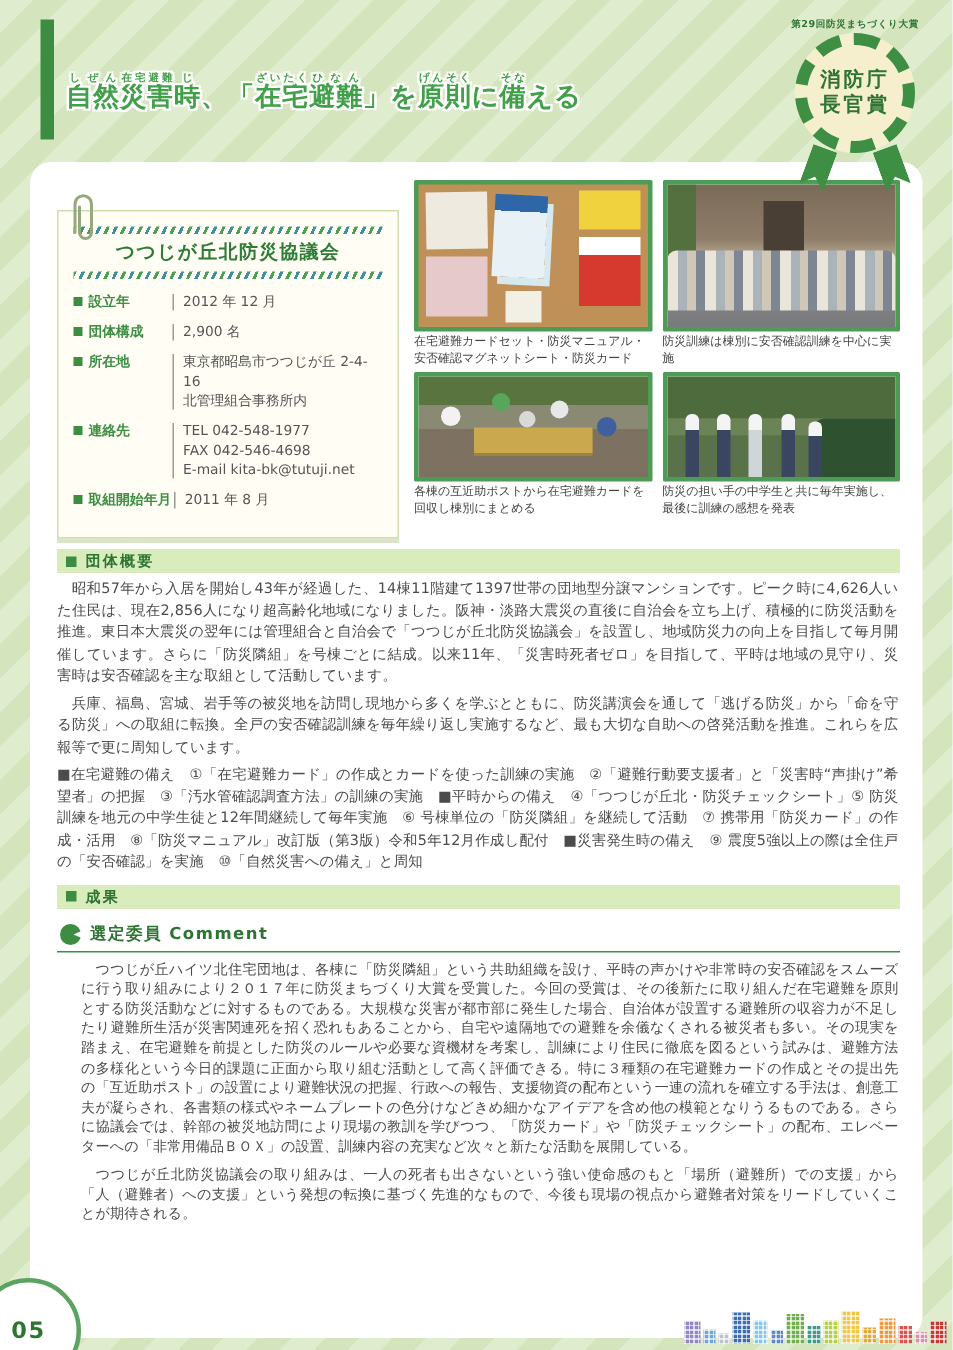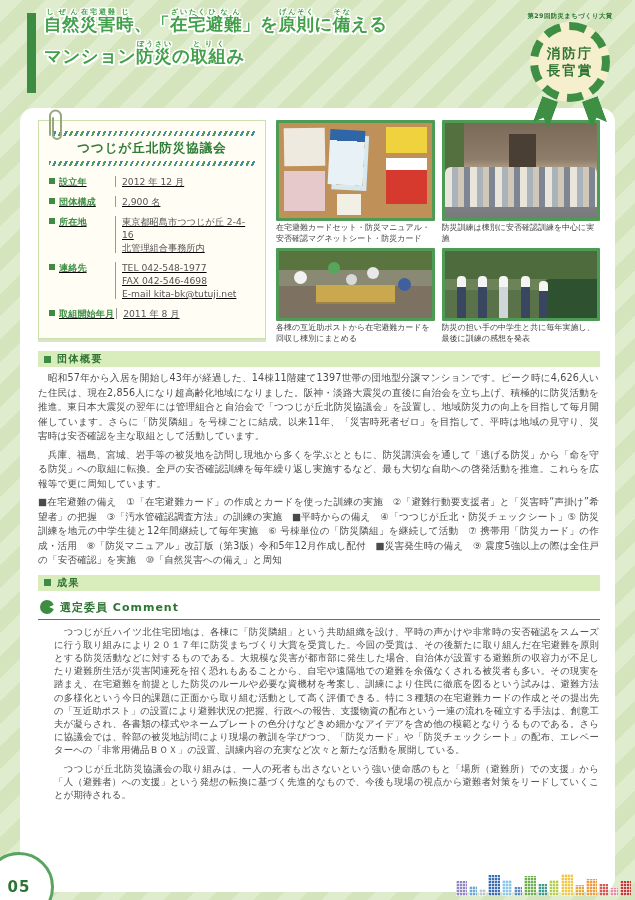--- a/index.html
+++ b/index.html
@@ -11,46 +11,46 @@
   }
   
   .hdr-bar{position:absolute;left:27px;top:13px;width:9px;height:80px;background:#3c8d42;}
   .hdr{position:absolute;left:44px;top:8px;width:460px;}
   .title-line{
     font-weight:bold;color:#43a04a;font-size:17.5px;letter-spacing:0.5px;line-height:1;
     text-shadow:-1.5px -1.5px 0 #fff,1.5px -1.5px 0 #fff,-1.5px 1.5px 0 #fff,1.5px 1.5px 0 #fff,
                  0 -1.5px 0 #fff,0 1.5px 0 #fff,-1.5px 0 0 #fff,1.5px 0 0 #fff;
     white-space:nowrap;
   }
-  .title-line ruby rt{font-size:7px;font-weight:bold;color:#43a04a;letter-spacing:0;}
+  .title-line ruby rt{font-size:7px;font-weight:bold;color:#43a04a;letter-spacing:0;margin-top:40px;}
   .tl2{margin-top:6px;}
   
   .badge{position:absolute;top:12px;right:4px;width:122px;text-align:center;z-index:6;}
   .badge-contest{font-size:6.4px;color:#2e7433;font-weight:bold;letter-spacing:0.4px;}
   .rosette{
     width:80px;height:80px;margin:1px auto 0;box-sizing:border-box;border-radius:50%;
     border:8px dashed #3e8f44;background:#f6efcd;
     display:flex;flex-direction:column;align-items:center;justify-content:center;position:relative;z-index:2;
   }
   .rosette div{font-size:13.5px;font-weight:bold;color:#2e7433;letter-spacing:2px;line-height:1.25;}
   .ribbon{position:absolute;width:17px;height:28px;background:#3e8f44;top:86px;
     clip-path:polygon(0 0,100% 0,100% 100%,50% 72%,0 100%);z-index:1;}
   .rl{left:28px;transform:rotate(20deg);}
   .rr{right:28px;transform:rotate(-20deg);}
   
   .panel{position:absolute;left:20px;top:108px;width:595px;height:784px;background:#fff;border-radius:14px;overflow:hidden;}
   .content{padding:12px 15px 0 18px;}
   .top-row{display:flex;gap:10px;}
   
   .info-box{flex:0 0 228px;width:228px;background:#fffdf4;border:1px solid #cbe0ab;
-    box-shadow:0 3px 0 rgba(170,195,140,.45);position:relative;padding:10px 8px 8px;box-sizing:border-box;height:219px;}
+    box-shadow:0 3px 0 rgba(170,195,140,.45);position:relative;padding:10px 8px 8px;box-sizing:border-box;height:219px;margin-top:20px;}
   .clip{position:absolute;left:8px;top:-12px;}
   .hatch{height:5px;margin:0 2px;background:repeating-linear-gradient(115deg,#4f9e55 0 2px,transparent 2px 5px,#3f8fa0 5px 7px,transparent 7px 10px);}
   .info-title{font-size:12.5px;font-weight:bold;color:#2e7d36;text-align:center;letter-spacing:1px;margin:4px 0;}
-  .info-rows{margin-top:9px;text-decoration:underline;}
+  .info-rows{margin-top:9px;}
   .irow{display:flex;margin:0 2px 7px;font-size:9.2px;line-height:13px;}
   .ilbl{color:#3e8f45;font-weight:bold;flex:0 0 auto;min-width:64px;display:flex;align-items:flex-start;}
   .ilbl .sq{width:6px;height:6px;background:#3c8d42;margin:3px 4px 0 0;flex:0 0 aupx;}
   .isep{width:1px;background:#999;margin:1px 6px 1px 2px;flex:0 0 1px;}
   .ival{color:#555;}
   
   .photos{flex:1;display:grid;grid-template-columns:1fr 1fr;column-gap:7px;row-gap:4px;align-content:start;}
   figure{margin:0;}
   .ph{position:relative;border:3px solid #4e9b55;box-sizing:border-box;overflow:hidden;border-radius:1px;}
   .ph-tall{height:101px;}
@@ -83,21 +83,21 @@
   .p4 .hedge{right:0;bottom:0;width:36%;height:58%;background:#2e5230;border-radius:8px 0 0 0;}
   .p4 .s1,.p4 .s2,.p4 .s3,.p4 .s4,.p4 .s5{width:9px;height:62%;bottom:0;border-radius:4px 4px 0 0;background:linear-gradient(#f4f4f4 0 26%,#3a4660 26%);}
   .p4 .s1{left:8%;}.p4 .s2{left:22%;}.p4 .s3{left:36%;background:linear-gradient(#f4f4f4 0 26%,#cfd6da 26%);}
   .p4 .s4{left:50%;}.p4 .s5{left:62%;height:55%;}
   
   .band{height:16px;display:flex;align-items:center;background:#d9ecbc;padding-left:6px;margin-top:7px;}
   .band .sq{width:7px;height:7px;background:#3c8d42;margin-right:6px;}
   .band span{font-size:10px;font-weight:bold;color:#2e7433;letter-spacing:1.5px;}
   .para{margin:4px 1px 0 0;font-size:9.6px;line-height:14.5px;color:#4b4b4b;text-align:justify;letter-spacing:0.15px;}
   
-  .cm-head{display:flex;align-items:flex-start;margin-top:9px;}
+  .cm-head{display:flex;align-items:flex-end;margin-top:9px;}
   .c-icon{width:14px;height:14px;border-radius:50%;background:#3c8d42;position:relative;margin:0 6px 0 2px;}
   .c-icon::after{content:"";position:absolute;right:-2px;top:4px;border-top:3px solid transparent;border-bottom:3px solid transparent;border-right:7px solid #fff;}
   .cm-title{font-size:11px;font-weight:bold;color:#2e7433;letter-spacing:1px;}
   .cm-rule{border:none;border-top:1.5px solid #3e8f44;margin:4px 0 0;}
   .cpara{margin:5px 1px 0 16px;font-size:9.4px;line-height:13.2px;color:#4b4b4b;text-align:justify;letter-spacing:0.1px;}
   
   .page-circle{position:absolute;left:-16px;top:852px;width:64px;height:64px;border-radius:50%;
     background:#fff;border:3px solid #5aa360;display:flex;align-items:center;justify-content:center;
     font-size:15px;font-weight:bold;color:#2e7433;z-index:4;letter-spacing:1px;}
   .skyline{position:absolute;right:4px;bottom:4px;display:flex;align-items:flex-end;gap:2px;z-index:3;}

